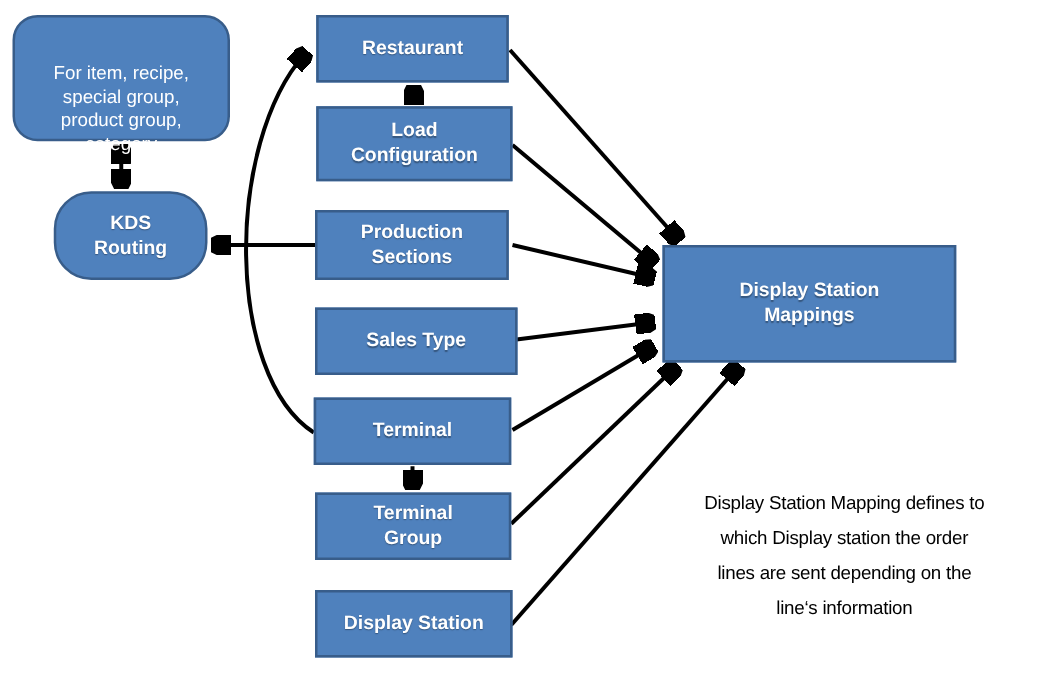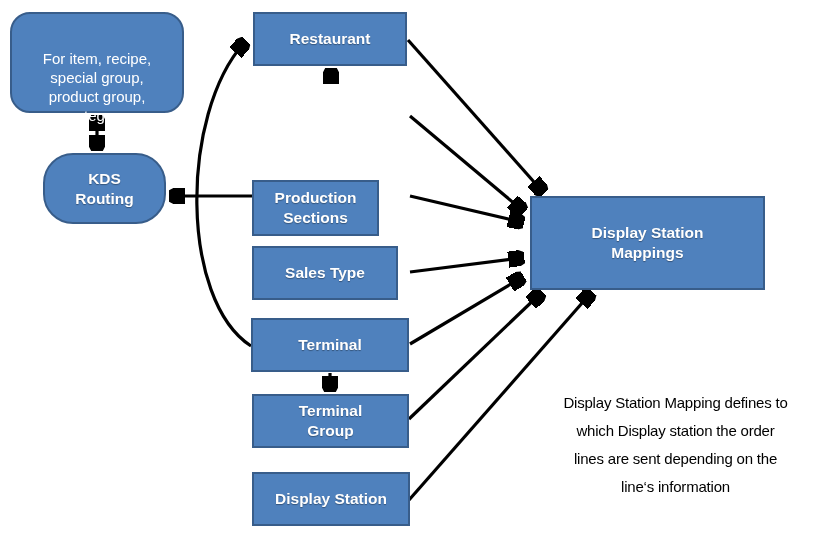--- a/index.html
+++ b/index.html
@@ -41,22 +41,22 @@
     font-weight:normal;
     font-size:15px;
     line-height:19px;
     text-shadow:none;
     margin-top:48px;
   }
   #note-box{left:10px;top:12px;width:174px;height:101px;}
   #node-kds-routing{left:43px;top:153px;width:123px;height:71px;border-radius:30px;}
   #node-restaurant{left:253px;top:12px;width:154px;height:54px;align-items:center;}
   #node-load-configuration{left:253px;top:85px;width:157px;height:60px;}
-  #node-production-sections{left:252px;top:180px;width:127px;height:56px;}
-  #node-sales-type{left:252px;top:246px;width:146px;height:54px;}
+  #node-production-sections{left:252px;top:168px;width:155px;height:56px;}
+  #node-sales-type{left:252px;top:246px;width:162px;height:54px;}
   #node-terminal{left:251px;top:318px;width:158px;height:54px;}
   #node-terminal-group{left:252px;top:394px;width:157px;height:54px;}
   #node-display-station{left:252px;top:472px;width:158px;height:54px;}
   #node-display-station-mappings{left:530px;top:196px;width:235px;height:94px;}
   .annotation{
     position:absolute;
     left:512px;top:389px;width:327px;
     color:var(--annotation-color);
     font-size:15px;
     line-height:28px;
@@ -123,20 +123,24 @@
 
   <div class="node" id="node-kds-routing">
     <span class="label">KDS
 Routing</span>
   </div>
 
   <div class="node" id="node-restaurant">
     <span class="label">Restaurant</span>
   </div>
 
+  <div class="node" id="node-load-configuration">
+    <span class="label">Load
+Configuration</span>
+  </div>
 
   <div class="node" id="node-production-sections">
     <span class="label">Production
 Sections</span>
   </div>
 
   <div class="node" id="node-sales-type">
     <span class="label">Sales Type</span>
   </div>
 

